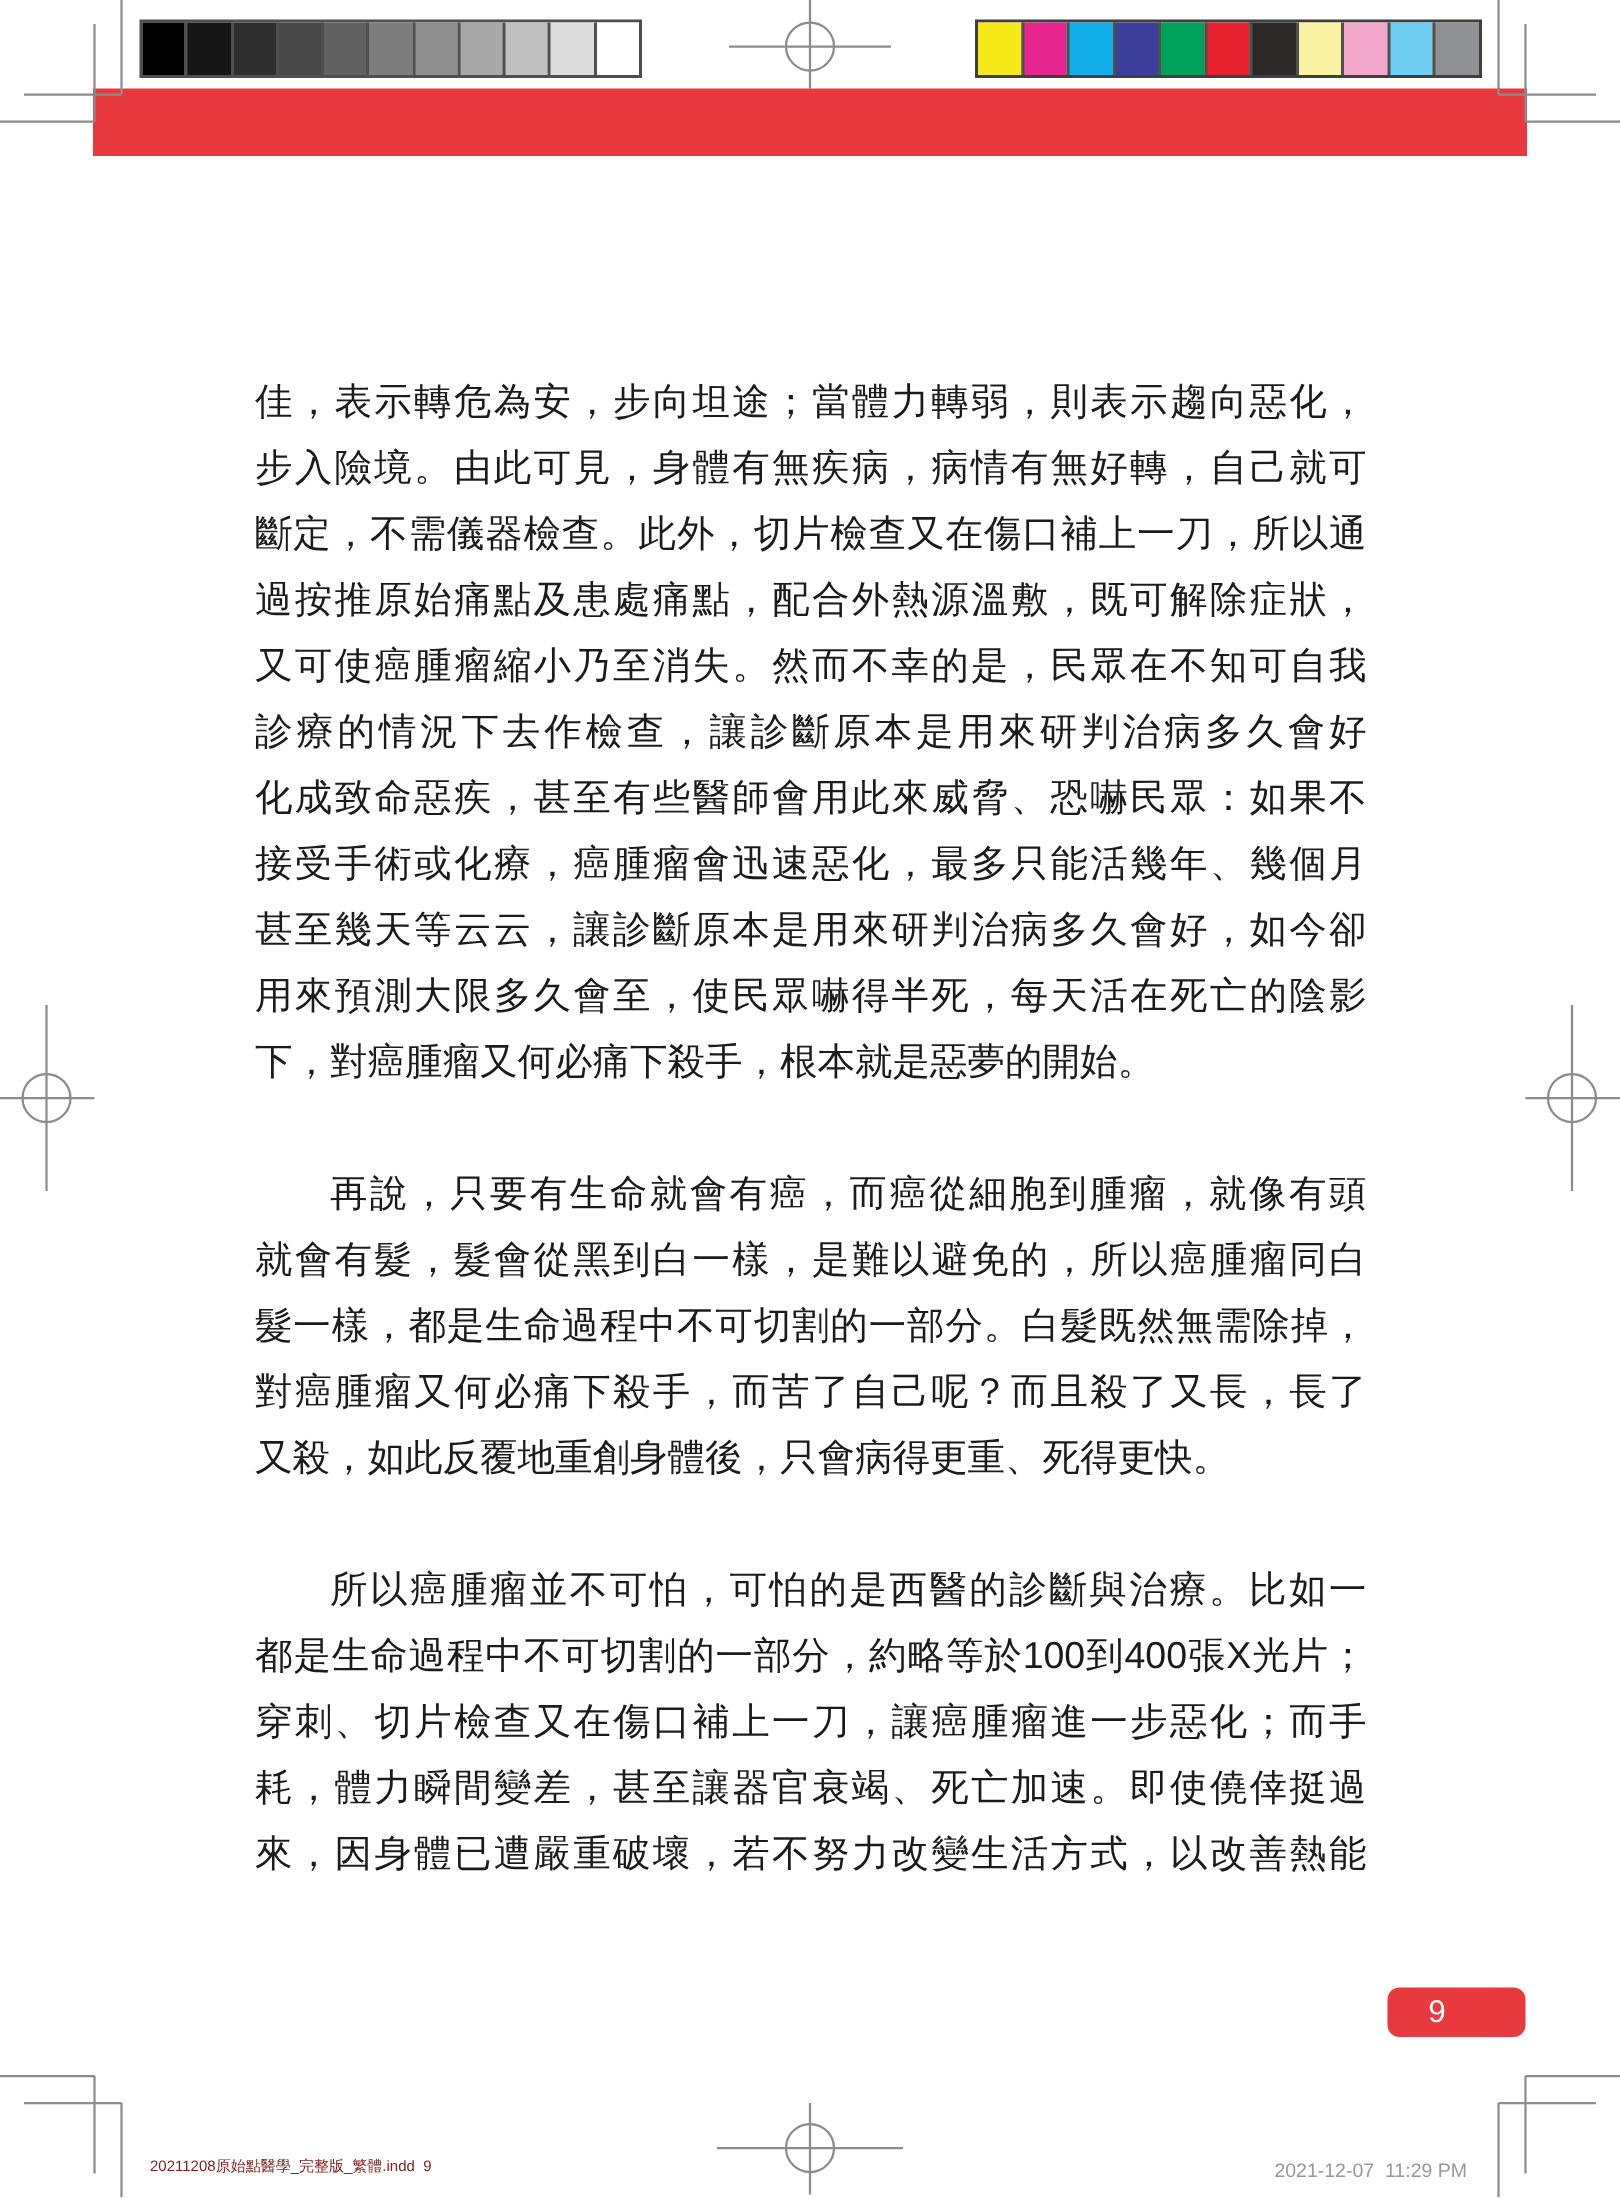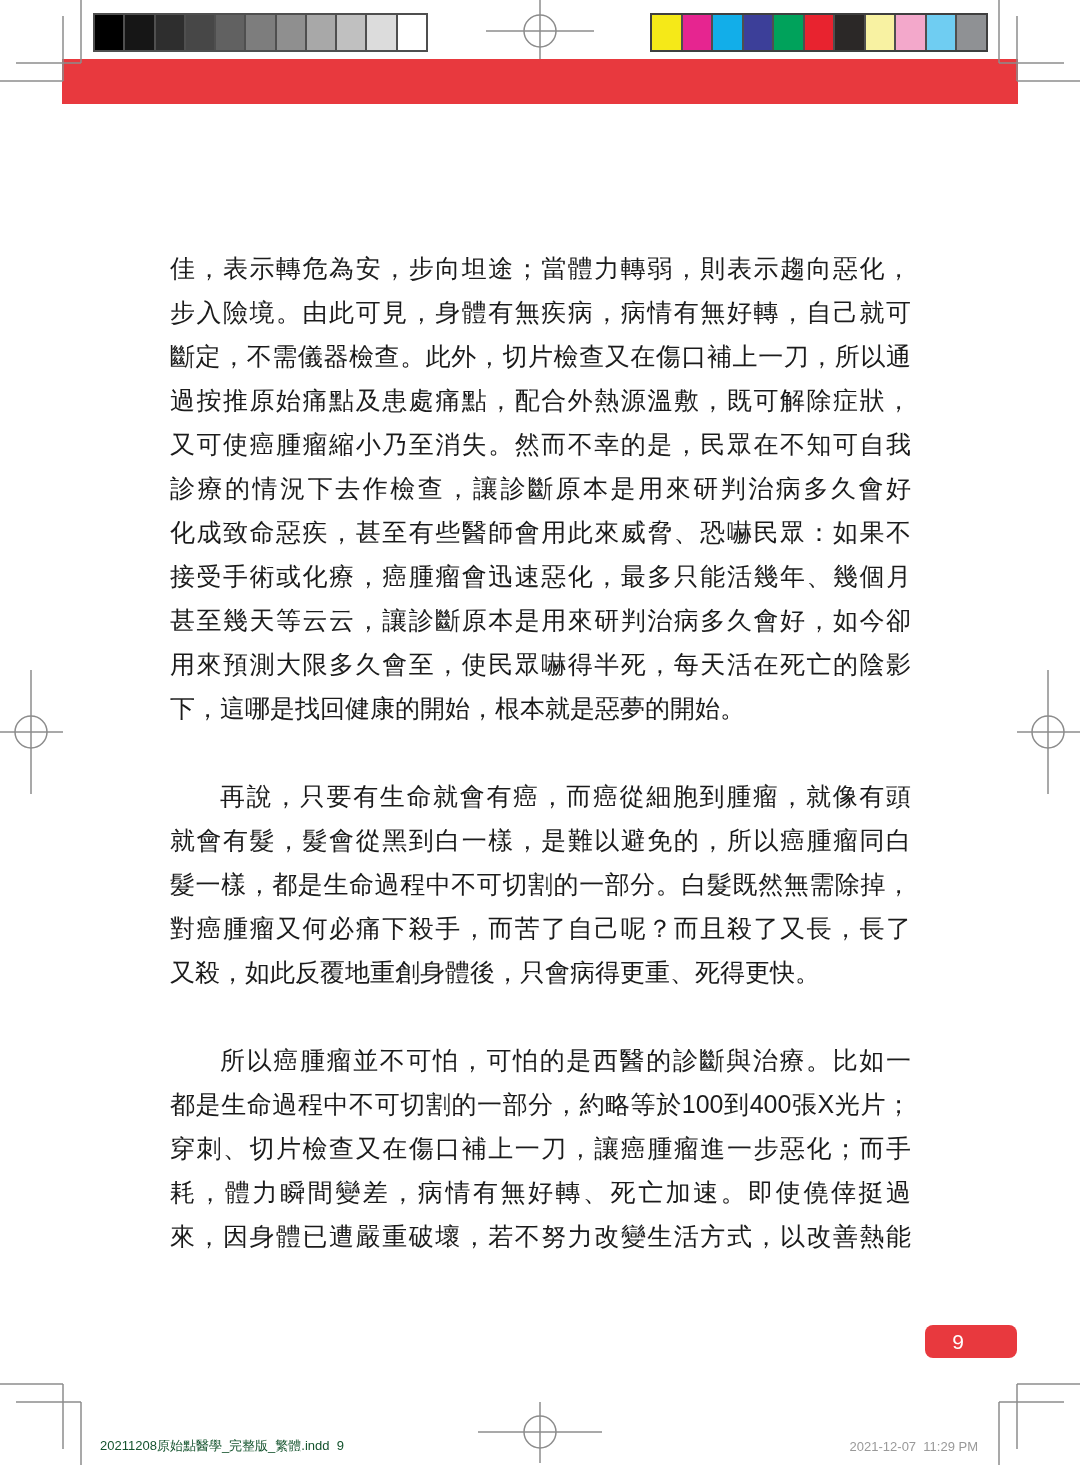--- a/index.html
+++ b/index.html
@@ -35,21 +35,21 @@
   
   .page-badge{
     position:absolute;left:925px;top:1325px;width:92px;height:33px;
     border-radius:8px;display:flex;align-items:center;justify-content:center;
     padding-right:26px;box-sizing:border-box;
     color:#ffffff;font-size:21px;
   }
   
   .footer-left{
     position:absolute;left:100px;top:1437px;
-    color:#14532d;font-size:13px;white-space:pre;
+    color:#7f1d1d;font-size:10px;white-space:pre;
   }
   .footer-right{
     position:absolute;right:102px;top:1439px;
     color:#999999;font-size:13px;white-space:pre;
   }
 </style>
 </head>
 <body>
 
 <div class="page">
@@ -137,34 +137,34 @@
         <div class="bline">佳，表示轉危為安，步向坦途；當體力轉弱，則表示趨向惡化，</div>
         <div class="bline">步入險境。由此可見，身體有無疾病，病情有無好轉，自己就可</div>
         <div class="bline">斷定，不需儀器檢查。此外，切片檢查又在傷口補上一刀，所以通</div>
         <div class="bline">過按推原始痛點及患處痛點，配合外熱源溫敷，既可解除症狀，</div>
         <div class="bline">又可使癌腫瘤縮小乃至消失。然而不幸的是，民眾在不知可自我</div>
         <div class="bline">診療的情況下去作檢查，讓診斷原本是用來研判治病多久會好</div>
         <div class="bline">化成致命惡疾，甚至有些醫師會用此來威脅、恐嚇民眾：如果不</div>
         <div class="bline">接受手術或化療，癌腫瘤會迅速惡化，最多只能活幾年、幾個月</div>
         <div class="bline">甚至幾天等云云，讓診斷原本是用來研判治病多久會好，如今卻</div>
         <div class="bline">用來預測大限多久會至，使民眾嚇得半死，每天活在死亡的陰影</div>
-        <div class="bline last">下，這哪是找回健康的開始，根本就是惡夢的開始。</div>
+        <div class="bline last">下，對癌腫瘤又何必痛下殺手，根本就是惡夢的開始。</div>
       </div>
     <div class="para">
         <div class="bline indent">再說，只要有生命就會有癌，而癌從細胞到腫瘤，就像有頭</div>
         <div class="bline">就會有髮，髮會從黑到白一樣，是難以避免的，所以癌腫瘤同白</div>
         <div class="bline">髮一樣，都是生命過程中不可切割的一部分。白髮既然無需除掉，</div>
         <div class="bline">對癌腫瘤又何必痛下殺手，而苦了自己呢？而且殺了又長，長了</div>
         <div class="bline last">又殺，如此反覆地重創身體後，只會病得更重、死得更快。</div>
       </div>
     <div class="para">
         <div class="bline indent">所以癌腫瘤並不可怕，可怕的是西醫的診斷與治療。比如一</div>
         <div class="bline">都是生命過程中不可切割的一部分，約略等於100到400張X光片；</div>
         <div class="bline">穿刺、切片檢查又在傷口補上一刀，讓癌腫瘤進一步惡化；而手</div>
-        <div class="bline">耗，體力瞬間變差，病情有無好轉、死亡加速。即使僥倖挺過</div>
+        <div class="bline">耗，體力瞬間變差，甚至讓器官衰竭、死亡加速。即使僥倖挺過</div>
         <div class="bline">來，因身體已遭嚴重破壞，若不努力改變生活方式，以改善熱能</div>
       </div>
   </div>
 
   <div class="page-badge" style="background: rgb(232, 57, 62);">
     <span>9</span>
   </div>
 
   <div class="footer-left">20211208原始點醫學_完整版_繁體.indd  9</div>
   <div class="footer-right">2021-12-07  11:29 PM</div>

